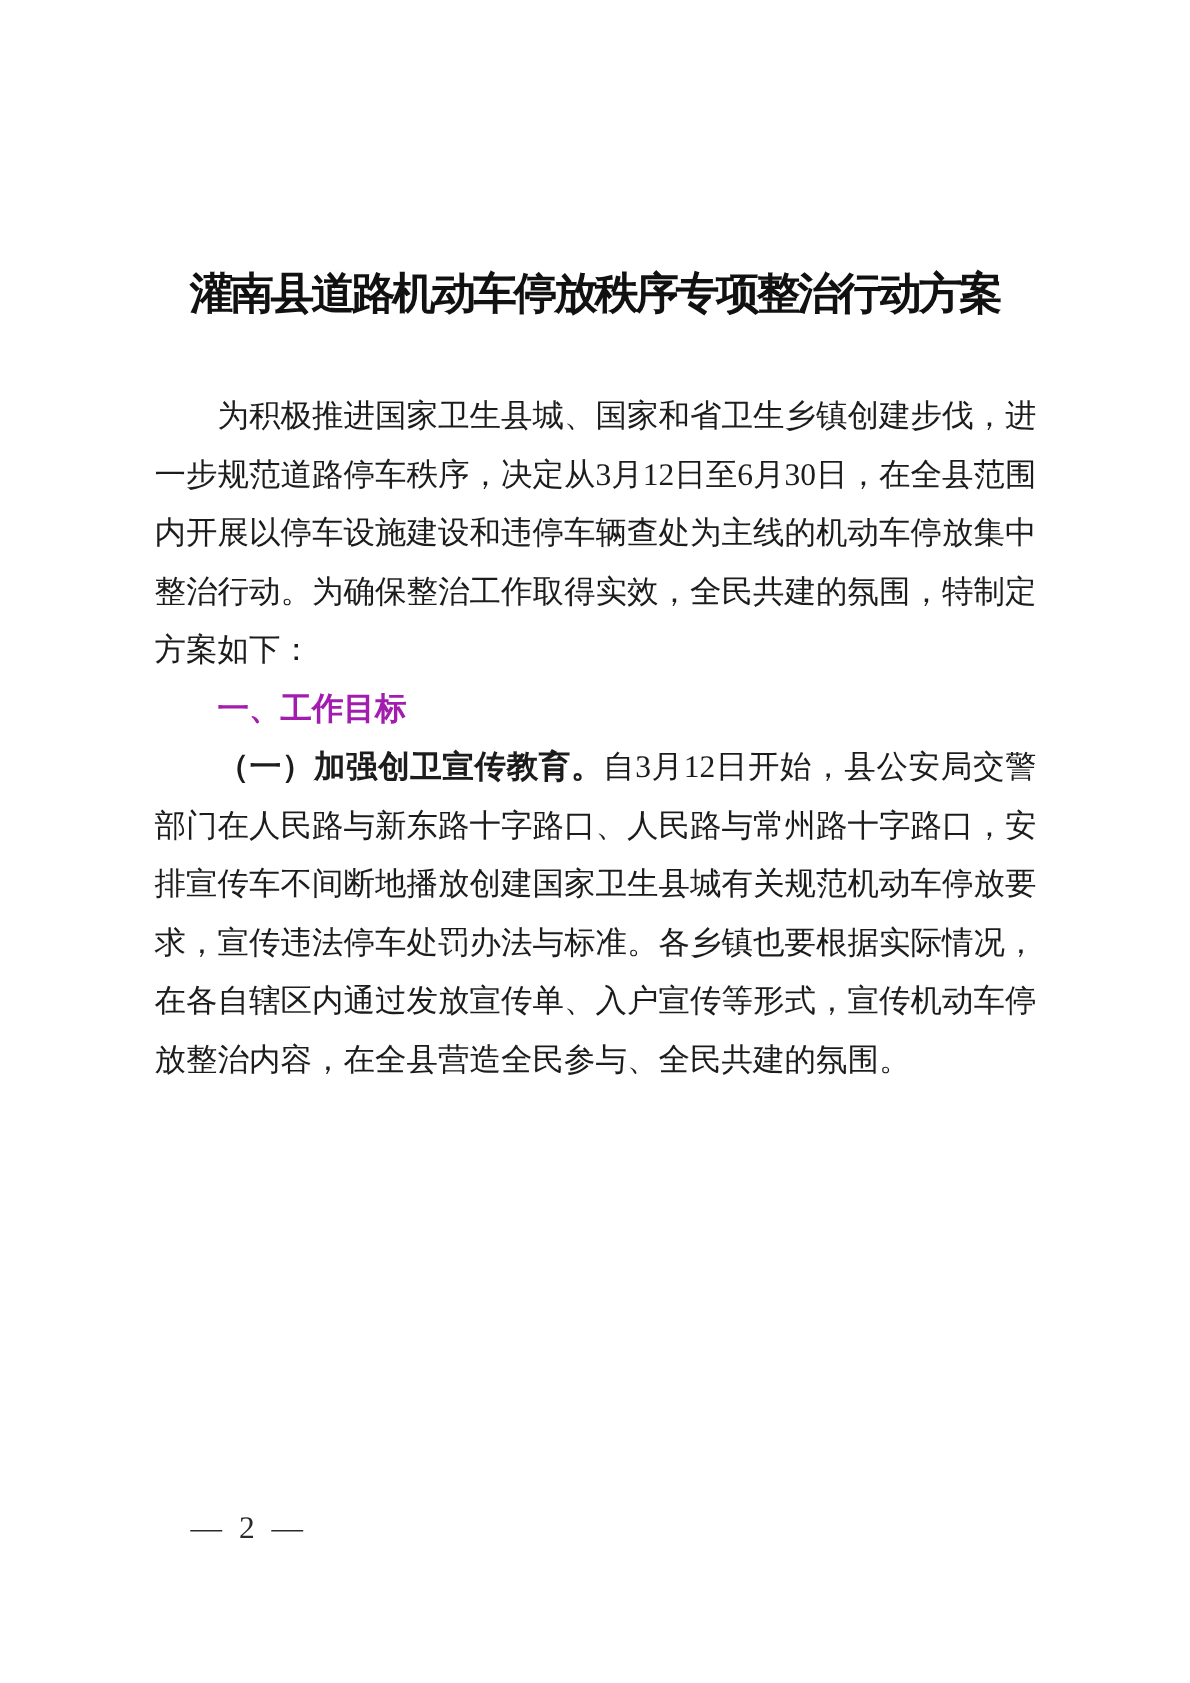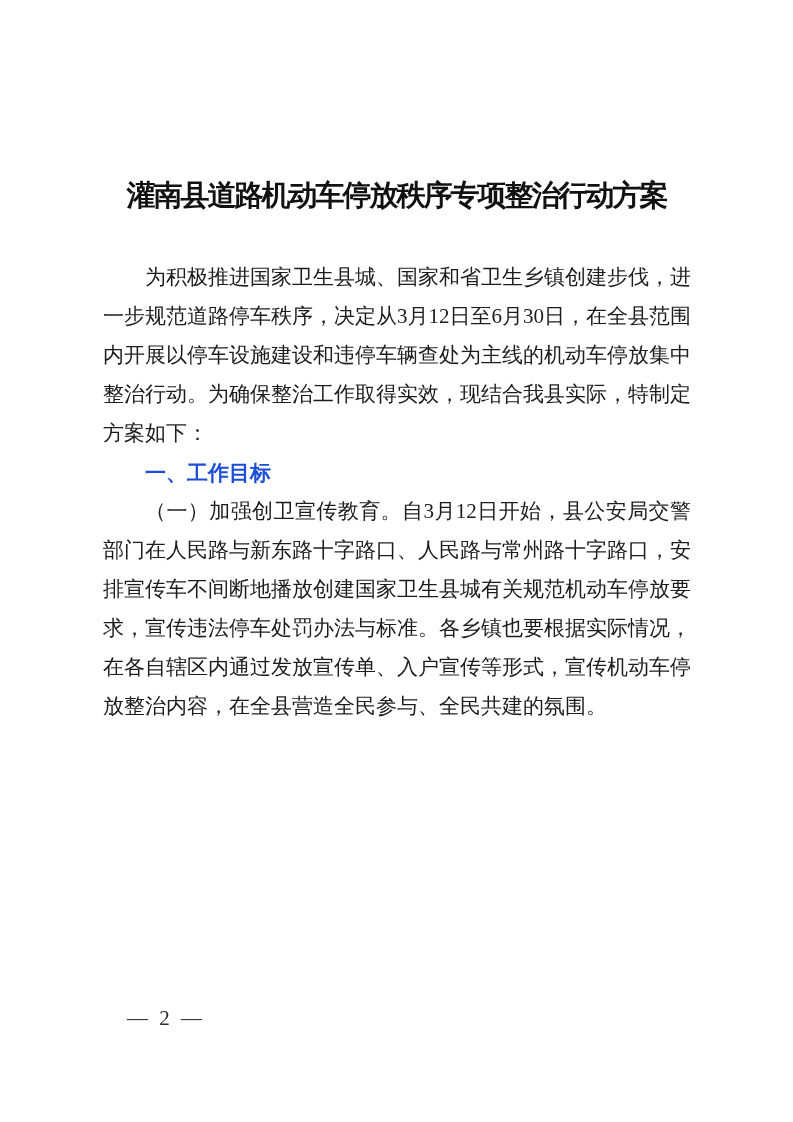--- a/index.html
+++ b/index.html
@@ -47,24 +47,24 @@
   }
   .heading {
     margin: 0;
     padding: 0;
     text-indent: 2em;
     font-size: 21px;
     line-height: 39px;
     font-weight: bold;
     text-align: left;
     font-family: "Liberation Sans", "DejaVu Sans", sans-serif;
-    color: #1d4ed8;
+    color: #a21caf;
   }
   .lead-bold {
-    font-weight: normal;
+    font-weight: bold;
   }
   .page-number {
     position: absolute;
     top: 1003px;
     left: 127px;
     font-size: 21px;
     line-height: 30px;
     letter-spacing: 3px;
     color: #2a2a2a;
     font-family: "Liberation Serif", "DejaVu Serif", serif;
@@ -72,21 +72,21 @@
 </style>
 </head>
 <body>
 
 <div class="page">
 
   <h1 class="doc-title">灌南县道路机动车停放秩序专项整治行动方案</h1>
 
   <div class="doc-body">
 
-    <p class="para">为积极推进国家卫生县城、国家和省卫生乡镇创建步伐，进一步规范道路停车秩序，决定从3月12日至6月30日，在全县范围内开展以停车设施建设和违停车辆查处为主线的机动车停放集中整治行动。为确保整治工作取得实效，现结合我县实际，特制定方案如下：</p>
+    <p class="para">为积极推进国家卫生县城、国家和省卫生乡镇创建步伐，进一步规范道路停车秩序，决定从3月12日至6月30日，在全县范围内开展以停车设施建设和违停车辆查处为主线的机动车停放集中整治行动。为确保整治工作取得实效，全民共建的氛围，特制定方案如下：</p>
 
     <h2 class="heading">一、工作目标</h2>
 
 
 
     <p class="para"><span class="lead-bold">（一）加强创卫宣传教育。</span><span>自3月12日开始，县公安局交警部门在人民路与新东路十字路口、人民路与常州路十字路口，安排宣传车不间断地播放创建国家卫生县城有关规范机动车停放要求，宣传违法停车处罚办法与标准。各乡镇也要根据实际情况，在各自辖区内通过发放宣传单、入户宣传等形式，宣传机动车停放整治内容，在全县营造全民参与、全民共建的氛围。</span></p>
 
   </div>
 
   <div class="page-number">— 2 —</div>

